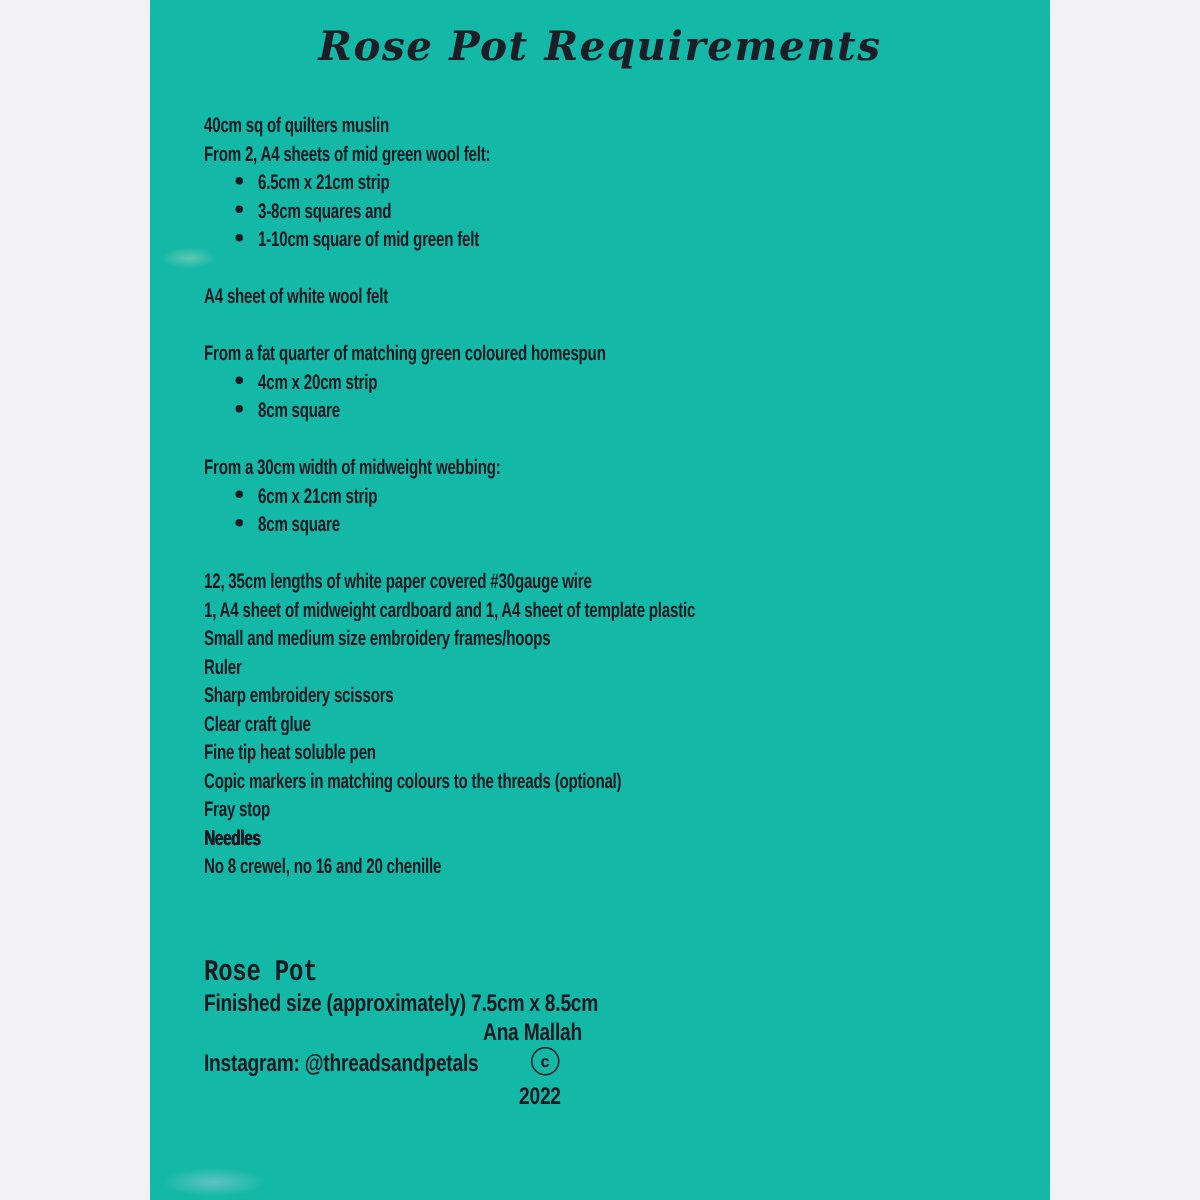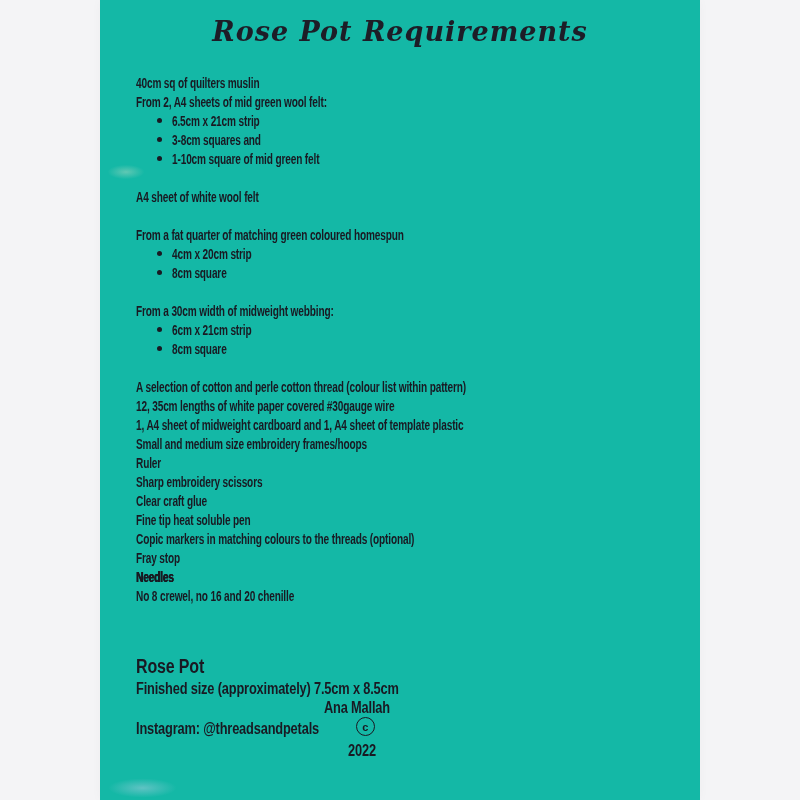--- a/index.html
+++ b/index.html
@@ -75,21 +75,21 @@
     width: 5px; height: 5px;
     border-radius: 50%;
     background: #191922;
     margin-right: 10px;
     flex: 0 0 auto;
   }
 
   .footer { margin-top: 50px; }
   .footer-title {
     height: 24px;
-    display: flex; align-items: flex-start;
+    display: flex; align-items: flex-end; font-family: Liberation Mono, monospace;
   }
   .footer-title .t {
     font-size: 20px;
     transform: scaleX(0.8);
   }
   .fline { height: 20px; display: flex; align-items: center; }
   .fline .t { font-size: 16px; transform: scaleX(0.8); }
 
   .copyright-row { gap: 0; flex-direction: column; }
   .copy-ring {
@@ -166,23 +166,20 @@
           <span class="t">6cm x 21cm strip</span>
         </div>
         <div class="line bullet">
           <span class="dot"></span>
           <span class="t">8cm square</span>
         </div>
       </div>
 
       <div class="section">
         <div class="line">
-          <span class="t">A selection of cotton and perle cotton thread (colour list within pattern)</span>
-        </div>
-        <div class="line">
           <span class="t">12, 35cm lengths of white paper covered #30gauge wire</span>
         </div>
         <div class="line">
           <span class="t">1, A4 sheet of midweight cardboard and 1, A4 sheet of template plastic</span>
         </div>
         <div class="line">
           <span class="t">Small and medium size embroidery frames/hoops</span>
         </div>
         <div class="line">
           <span class="t">Ruler</span>

